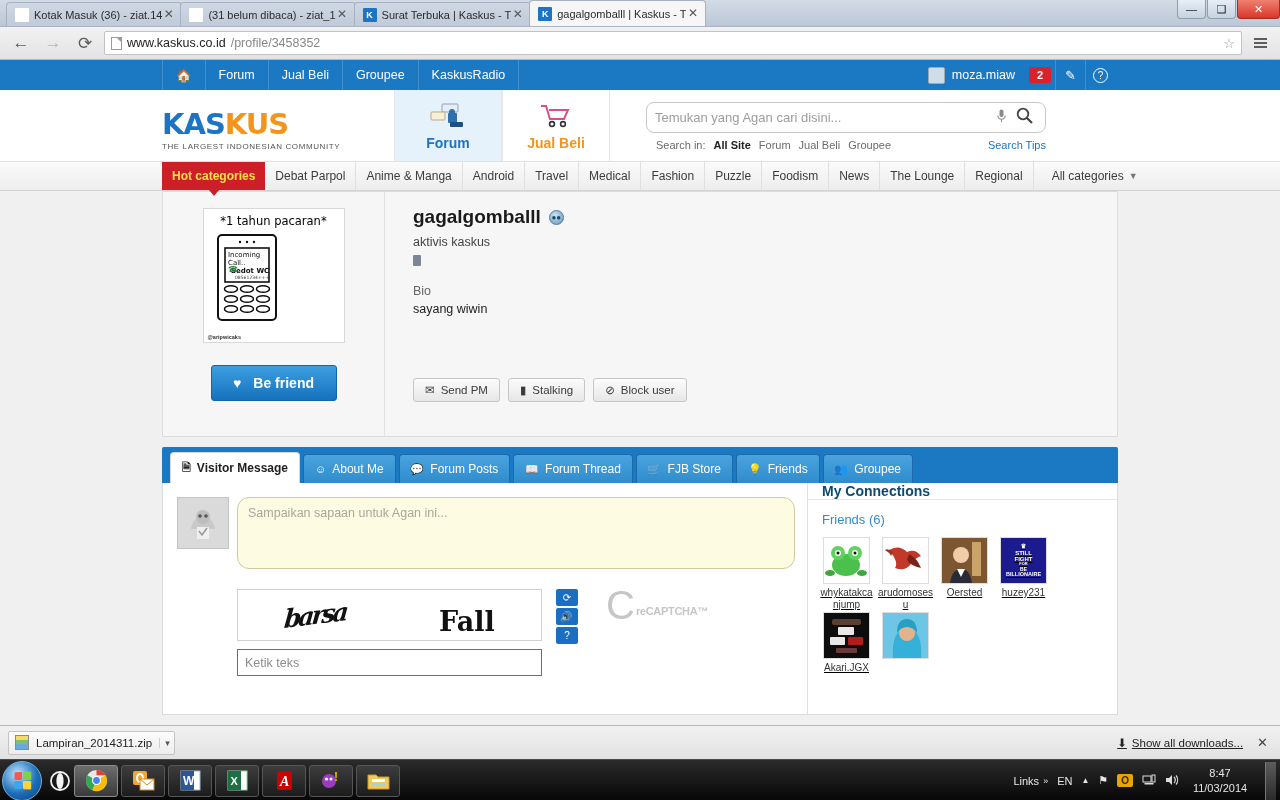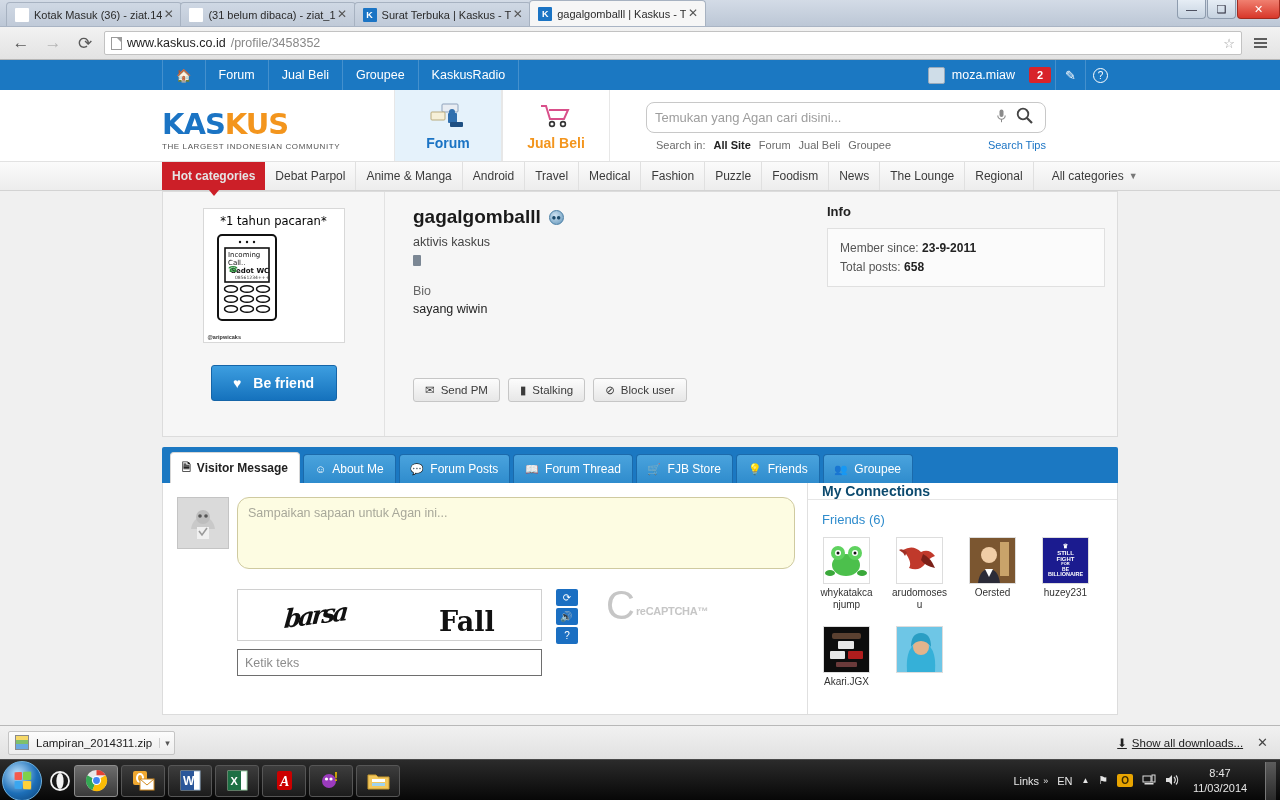--- a/index.html
+++ b/index.html
@@ -236,21 +236,21 @@
   
   .k-cats {
     height: 29px;
     background: linear-gradient(#fbfbfb,#ededed);
     border-bottom:1px solid #d3d3d3;
     display:flex; align-items:stretch;
     padding-left:162px;
     font-size: 12px;
   }
   .cat-hot {
-    background:#cc1f28; color:#e5e5e5; font-weight:bold;
+    background:#cc1f28; color:#fde047; font-weight:bold;
     display:flex; align-items:center; padding:8px 10px;
     position:relative; cursor:pointer;
   }
   .cat-hot:after {
     content:""; position:absolute; bottom:-6px; left:50%; margin-left:-5px;
     border-left:5px solid transparent; border-right:5px solid transparent;
     border-top:6px solid #cc1f28;
   }
   .cat-item {
     display:flex; align-items:center; padding:0 10px;
@@ -394,21 +394,21 @@
     width: 310px; border-left:1px solid #e0e0e0; background:#fff;
     flex: 0 0 310px;
   }
   .conn-head {
     padding:0 14px; font-size:14px; font-weight:bold; color:#0c4a6e;
     border-bottom:1px solid #e6e6e6;
   }
   .conn-sub { padding: 12px 14px 6px; font-size:13px; font-weight:bold; color:#111;}
   .conn-sub span { color:#2f8ccd; font-weight:normal;}
   .friends-grid {
-    display:flex; flex-wrap:wrap; gap:16px; padding: 4px 10px;
+    display:flex; flex-wrap:wrap; gap:2px; padding: 4px 10px; text-decoration: underline;
   }
   .fr {
     width: 57px; text-align:center; font-size:10px; color:#333; line-height:1.15;
   }
   .fr-img {
     width:47px; height:47px; margin:0 auto 3px; border:1px solid #ddd;
     overflow:hidden; display:flex; align-items:center; justify-content:center;
     font-size:9px; color:#fff;
   }
   .fr-name { word-wrap:break-word; }
@@ -671,33 +671,20 @@
             <span>▮</span>
             <span>Stalking</span>
           </div>
           <div class="act-btn">
             <span>⊘</span>
             <span>Block user</span>
           </div>
         </div>
       </div>
 
-      <div class="pc-right">
-        <div class="info-h">Info</div>
-        <div class="info-box">
-          <div>
-            <span>Member since:</span>
-            <b>23-9-2011</b>
-          </div>
-          <div>
-            <span>Total posts:</span>
-            <b>658</b>
-          </div>
-        </div>
-      </div>
     </div>
 
     <div class="tabs-strip">
       <div class="ptab active">
         <span class="tab-ico">🗎</span>
         <span>Visitor Message</span>
       </div>
       <div class="ptab">
         <span class="tab-ico">☺</span>
         <span>About Me</span>

